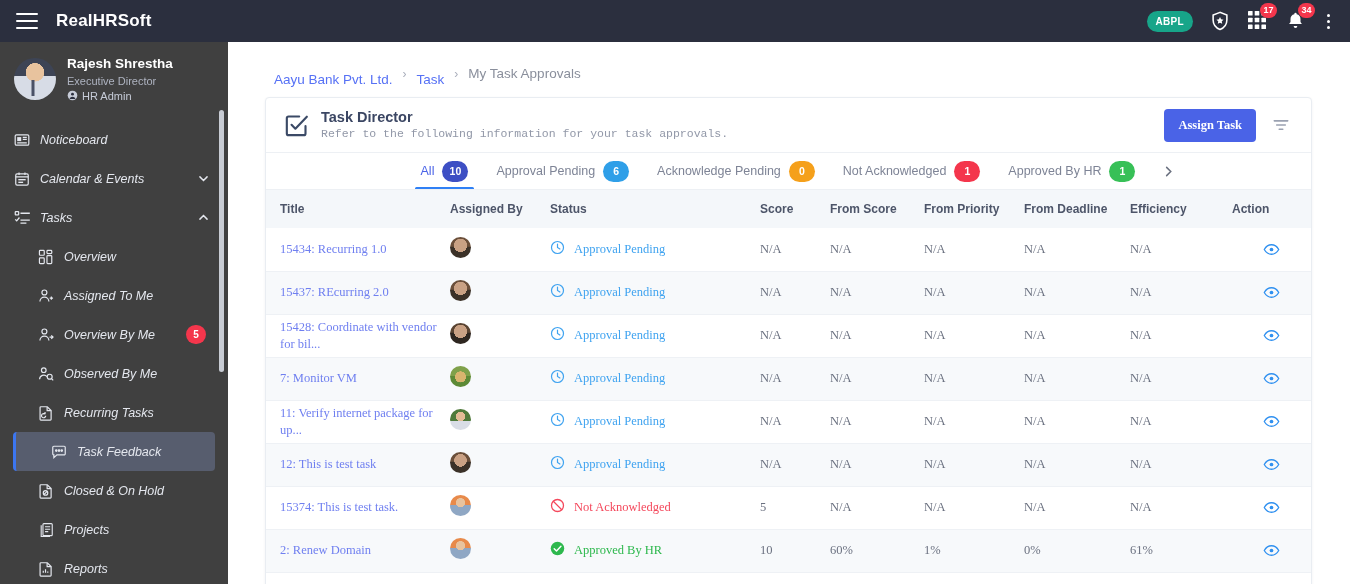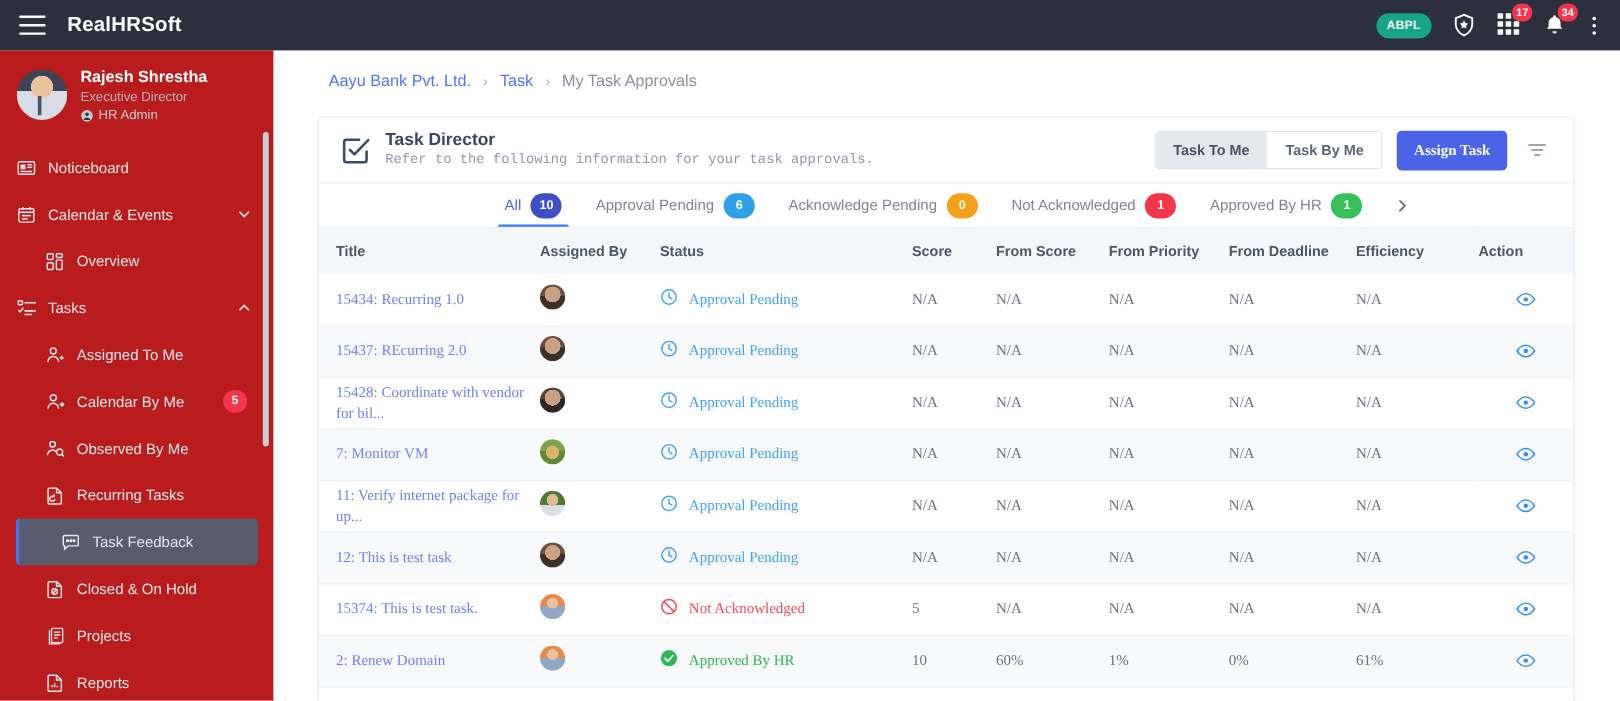--- a/index.html
+++ b/index.html
@@ -41,44 +41,44 @@
     background: #f4364c; color: #fff; font-size: 9px; font-weight: bold;
     border-radius: 9px; min-width: 17px; height: 15px; line-height: 15px;
     text-align: center; padding: 0 3px;
   }
   .dots { display: flex; flex-direction: column; gap: 3px; cursor: pointer; padding: 0 4px; }
   .dots i { width: 3px; height: 3px; background: #fff; border-radius: 50%; display: block; }
 
   
   .sidebar {
     position: absolute; top: 42px; left: 0; width: 228px; height: 542px;
-    background: #b91c1c; overflow: hidden;
+    background: #404040; overflow: hidden;
   }
   .profile { display: flex; align-items: center; padding: 14px 14px 14px 14px; gap: 11px; }
   .avatar-lg {
     width: 42px; height: 42px; border-radius: 50%; flex: 0 0 42px;
     background: radial-gradient(circle at 50% 34%, #e8c39e 0 26%, transparent 27%),
                 linear-gradient(#3d4455 0 42%, #d7dce6 42% 100%);
     background-color: #5a6173; position: relative; overflow: hidden;
   }
   .avatar-lg::after {
     content: ""; position: absolute; left: 46%; top: 52%; width: 3px; height: 16px;
     background: #4a5166; transform: translateX(-50%);
   }
   .pname { color: #fff; font-size: 13.5px; font-weight: bold; line-height: 1.25; }
   .prole { color: #aeb3c0; font-size: 11px; line-height: 1.5; }
-  .ptag { color: #c7ccd8; font-size: 11px; display: flex; align-items: center; gap: 4px; margin-top: 1px;}
+  .ptag { color: #c7ccd8; font-size: 11px; display: flex; align-items: flex-start; gap: 4px; margin-top: 1px;}
 
   .navlist { margin-top: 4px; }
   .nav-item {
     display: flex; align-items: center; height: 39px; padding-left: 14px;
     color: #e4e7ee; font-size: 12.5px; cursor: pointer; position: relative;
   }
   .nav-item .ic { width: 26px; flex: 0 0 26px; display: flex; align-items: center; color: #e4e7ee; }
-  .nav-item .lbl { flex: 1; }
+  .nav-item .lbl { flex: 1; font-style: italic; }
   .nav-item .chev { margin-right: 18px; color: #e4e7ee; display: flex; }
   .nav-item.sub { padding-left: 38px; font-size: 12.5px; }
   .nav-item.active {
     background: #575d6e; border-left: 3px solid #3c76f0; padding-left: 35px;
     margin-left: 13px; margin-right: 13px; border-radius: 4px; width: 202px;
   }
   .nav-badge {
     background: #f4364c; color: #fff; font-size: 10px; font-weight: bold;
     border-radius: 10px; min-width: 20px; height: 19px; line-height: 19px;
     text-align: center; margin-right: 22px; padding: 0 5px;
@@ -90,21 +90,21 @@
 
   
   .main {
     position: absolute; top: 42px; left: 228px; width: 1122px; height: 542px;
     background: #ffffff; overflow: hidden;
   }
   .breadcrumb {
     display: flex; align-items: center; gap: 10px; padding: 18px 0 0 46px;
     font-size: 13.5px;
   }
-  .bc-link { color: #5671f5; cursor: pointer; }
+  .bc-link { color: #5671f5; cursor: pointer; margin-top: 12px; }
   .bc-sep { color: #a9aebb; font-size: 12px; }
   .bc-cur { color: #8a8f9c; }
 
   .card {
     position: absolute; top: 55px; left: 37px; width: 1047px; height: 520px;
     background: #fff; border: 1px solid #e9edf2; border-radius: 4px;
     box-shadow: 0 1px 3px rgba(20,30,60,.06);
     overflow: hidden;
   }
   .card-head { display: flex; align-items: center; height: 54px; padding: 0 17px; }
@@ -266,67 +266,67 @@
             </svg>
         </span>
         <span class="lbl">Calendar &amp; Events</span>
         <span class="chev">
           <svg width="13" height="13" viewBox="0 0 20 20" fill="none" stroke="currentColor" stroke-width="2.2" stroke-linecap="round">
               <path d="M4.5 7.5 10 13l5.5-5.5"></path>
             </svg>
         </span>
       </div>
 
+      <div class="nav-item">
+        <span class="ic">
+          <svg width="17" height="17" viewBox="0 0 20 20" fill="none" stroke="currentColor" stroke-width="1.5">
+              <rect x="1.5" y="3" width="4" height="4" rx=".7"></rect>
+              <path d="M7.6 5h11M1.5 12.2l1.7 1.8L6.4 10M7.6 13h11M7.6 16.6h7"></path>
+            </svg>
+        </span>
+        <span class="lbl">Tasks</span>
+        <span class="chev">
+          <svg width="13" height="13" viewBox="0 0 20 20" fill="none" stroke="currentColor" stroke-width="2.2" stroke-linecap="round">
+              <path d="M4.5 12.5 10 7l5.5 5.5"></path>
+            </svg>
+        </span>
+      </div>
+
       <div class="nav-item sub">
         <span class="ic">
           <svg width="16" height="16" viewBox="0 0 20 20" fill="none" stroke="currentColor" stroke-width="1.5">
               <rect x="1.8" y="1.8" width="6" height="6" rx="1"></rect>
               <rect x="11.2" y="1.8" width="6" height="4" rx="1"></rect>
               <rect x="11.2" y="8.2" width="6" height="10" rx="1"></rect>
               <rect x="1.8" y="11.2" width="6" height="7" rx="1"></rect>
             </svg>
         </span>
         <span class="lbl">Overview</span>
       </div>
 
-      <div class="nav-item">
-        <span class="ic">
-          <svg width="17" height="17" viewBox="0 0 20 20" fill="none" stroke="currentColor" stroke-width="1.5">
-              <rect x="1.5" y="3" width="4" height="4" rx=".7"></rect>
-              <path d="M7.6 5h11M1.5 12.2l1.7 1.8L6.4 10M7.6 13h11M7.6 16.6h7"></path>
-            </svg>
-        </span>
-        <span class="lbl">Tasks</span>
-        <span class="chev">
-          <svg width="13" height="13" viewBox="0 0 20 20" fill="none" stroke="currentColor" stroke-width="2.2" stroke-linecap="round">
-              <path d="M4.5 12.5 10 7l5.5 5.5"></path>
-            </svg>
-        </span>
-      </div>
-
       <div class="nav-item sub">
         <span class="ic">
           <svg width="16" height="16" viewBox="0 0 20 20" fill="none" stroke="currentColor" stroke-width="1.5">
               <circle cx="8" cy="5.6" r="3.1"></circle>
               <path d="M2.4 17a5.6 5.6 0 0 1 11.2 0"></path>
               <path d="M14.6 12.6h4.2M16.7 10.5v4.2"></path>
             </svg>
         </span>
         <span class="lbl">Assigned To Me</span>
       </div>
 
       <div class="nav-item sub">
         <span class="ic">
           <svg width="16" height="16" viewBox="0 0 20 20" fill="none" stroke="currentColor" stroke-width="1.5">
               <circle cx="8" cy="5.6" r="3.1"></circle>
               <path d="M2.4 17a5.6 5.6 0 0 1 11.2 0"></path>
               <path d="M14.4 12.6h4.4M16.6 10.4l2.2 2.2-2.2 2.2"></path>
             </svg>
         </span>
-        <span class="lbl">Calendar By Me</span>
+        <span class="lbl">Overview By Me</span>
         <span class="nav-badge">5</span>
       </div>
 
       <div class="nav-item sub">
         <span class="ic">
           <svg width="16" height="16" viewBox="0 0 20 20" fill="none" stroke="currentColor" stroke-width="1.5">
               <circle cx="7.2" cy="5.2" r="2.9"></circle>
               <path d="M2 16.6a5.2 5.2 0 0 1 9.2-3.3"></path>
               <circle cx="14.6" cy="13.4" r="3.1"></circle>
               <path d="M16.9 15.8 19 17.9"></path>
@@ -416,24 +416,20 @@
             <path d="M20 12.6V19a1.6 1.6 0 0 1-1.6 1.6H5A1.6 1.6 0 0 1 3.4 19V5.6A1.6 1.6 0 0 1 5 4h9.4"></path>
             <path d="M7.6 11.4 11 14.8 21.2 4.2"></path>
           </svg>
         </span>
         <div>
           <div class="ch-title">Task Director</div>
           <div class="ch-sub">Refer to the following information for your task approvals.</div>
         </div>
 
         <div class="ch-actions">
-          <div class="seg">
-            <button class="on">Task To Me</button>
-            <button>Task By Me</button>
-          </div>
           <button class="btn-assign">Assign Task</button>
           <span class="filter-ic">
             <svg width="18" height="18" viewBox="0 0 20 20" fill="none" stroke="currentColor" stroke-width="1.7" stroke-linecap="round">
                 <path d="M2.5 5.4h15M5.2 10h9.6M8 14.6h4"></path>
               </svg>
           </span>
         </div>
       </div>
 
       <div class="tabs">

